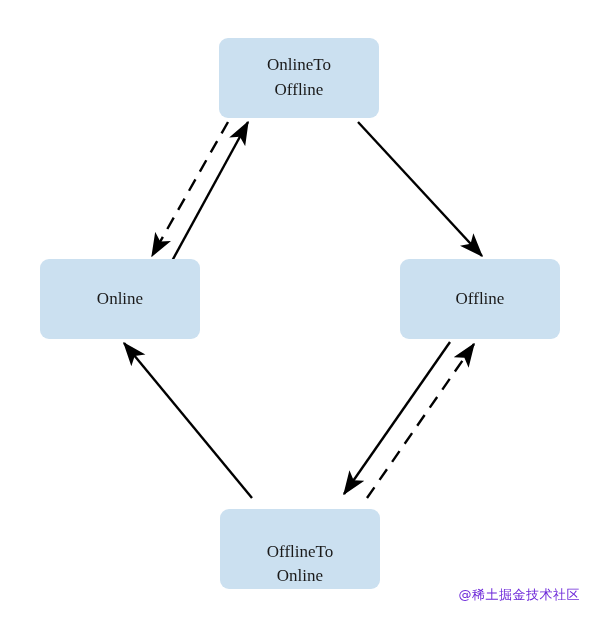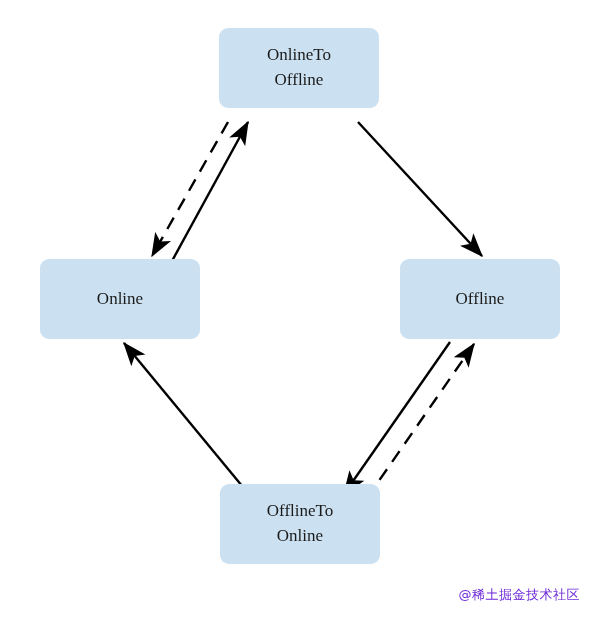--- a/index.html
+++ b/index.html
@@ -37,24 +37,24 @@
     text-align: center;
     color: #1a1a1a;
     font-size: 17px;
     line-height: 1.45;
     z-index: 2;
   }
   .node .label {
     display: block;
     white-space: pre-line;
   }
-  #node-online-to-offline { left: 219px; top: 28px; }
+  #node-online-to-offline { left: 219px; top: 38px; }
   #node-online          { left: 40px;  top: 259px; }
   #node-offline         { left: 400px; top: 259px; }
-  #node-offline-to-online { left: 220px; top: 484px; }
+  #node-offline-to-online { left: 220px; top: 509px; align-items: flex-end; }
   #watermark {
     position: absolute;
     right: 20px;
     bottom: 16px;
     font-size: 13px;
     color: #6d28d9;
     font-family: "DejaVu Sans", "Liberation Sans", sans-serif;
     letter-spacing: 0.5px;
     z-index: 3;
   }

